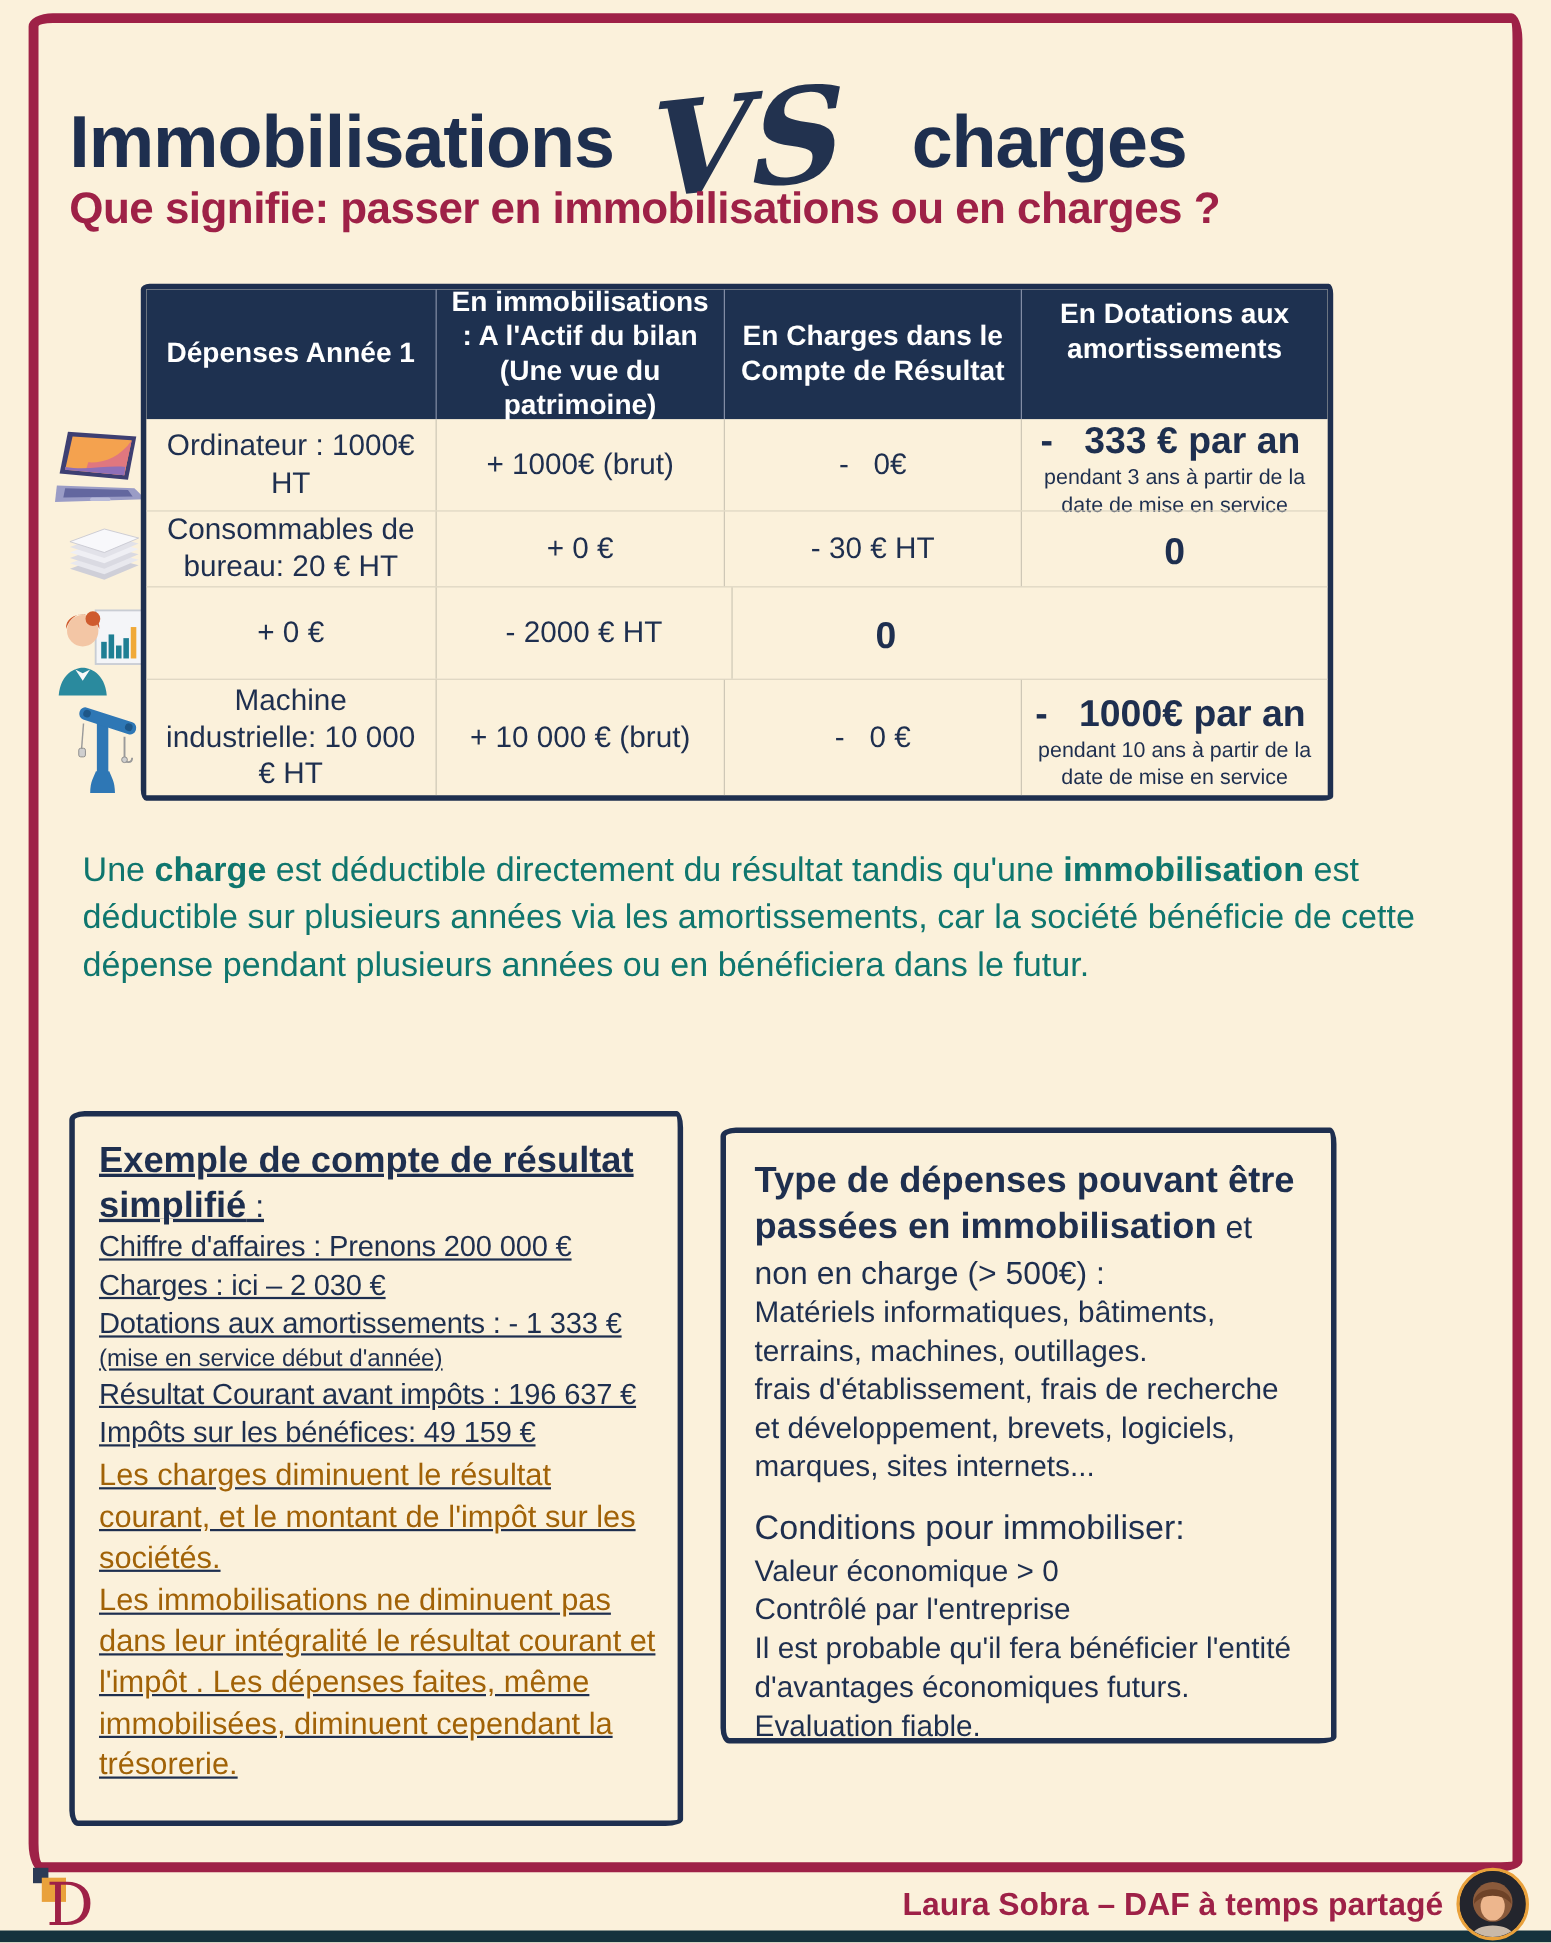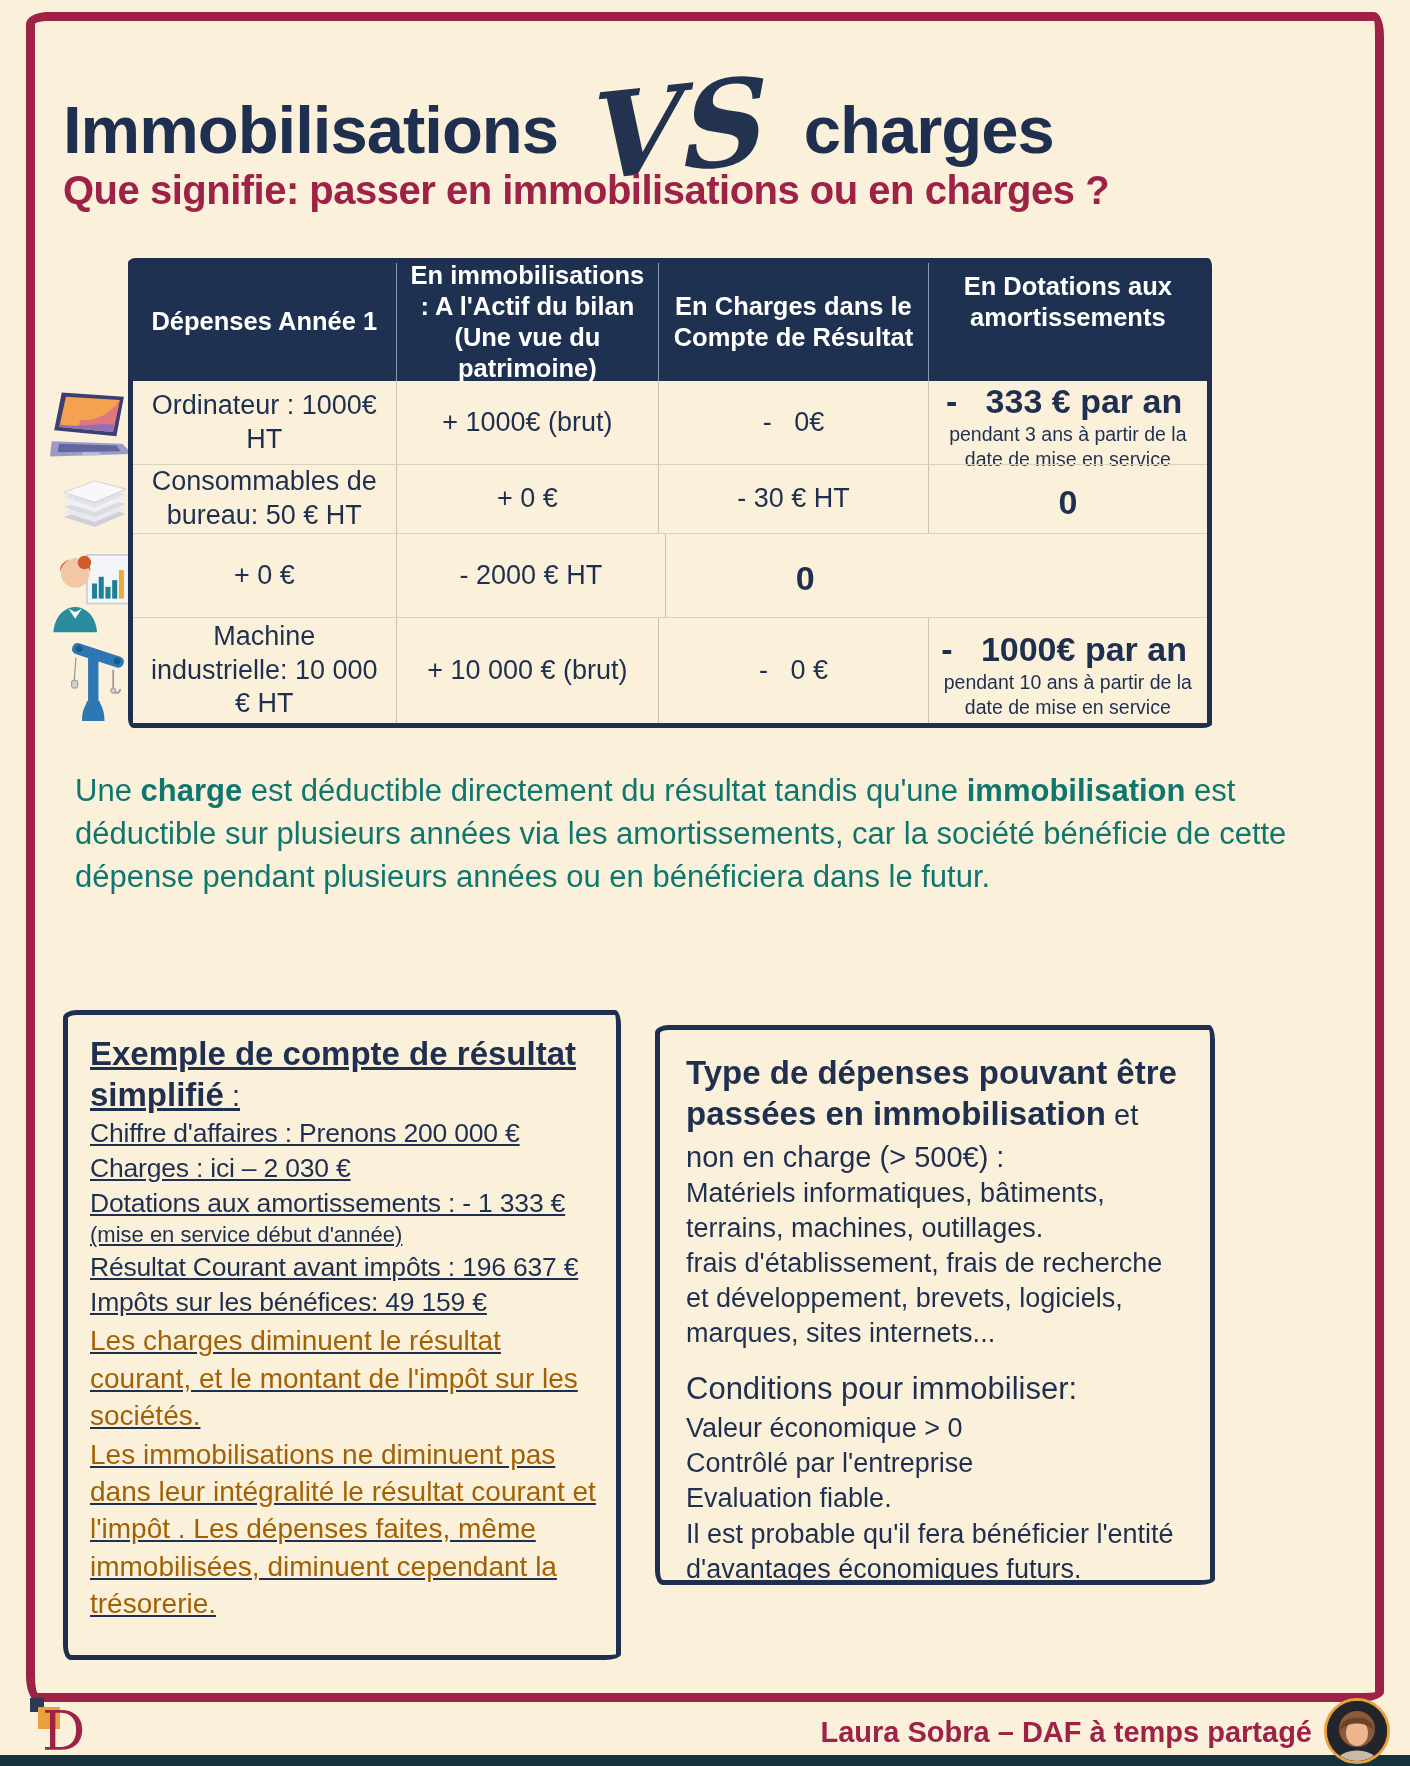--- a/index.html
+++ b/index.html
@@ -11,21 +11,21 @@
     border:9px solid #9E2147;
     border-radius:22px 10px 26px 12px / 12px 24px 10px 26px; }
 
   .bottom-strip { position:absolute; left:0; bottom:0; width:100%; height:11px; background:#15323D; }
 
   
   .title-wrap { position:absolute; left:63px; top:70px; display:flex; align-items:center; }
   .title-main { font-size:67px; font-weight:bold; color:#1E2F4F; letter-spacing:-1px; }
   .vs-mark { font-family:"DejaVu Serif", serif; font-style:italic; font-weight:bold; font-size:118px;
     color:#22324F; margin:0 18px 0 34px; transform:rotate(-6deg) skewX(-6deg); display:inline-block; line-height:1; }
-  .title-right { margin-left:17px; }
+  .title-right { margin-left:42px; }
   .subtitle { position:absolute; left:63px; top:168px; font-size:40px; font-weight:bold;
     color:#9E2147; letter-spacing:-0.5px; }
 
   
   .table { position:absolute; left:128px; top:258px; width:1084px; height:470px;
     border:5px solid #1E2F4F; border-radius:8px 4px 10px 5px / 5px 9px 4px 10px;
     display:flex; flex-direction:column; background:#FBF1DB; overflow:hidden; }
   .thead { display:flex; height:118px; background:#1E3150; color:#fff; }
   .th { display:flex; align-items:center; justify-content:center; text-align:center;
     font-size:25.5px; font-weight:bold; line-height:1.22; padding:0 12px; }
@@ -156,21 +156,21 @@
     <div class="trow r1">
       <div class="td c1">Ordinateur : 1000€ HT</div>
       <div class="td c2">+ 1000€ (brut)</div>
       <div class="td c3">-&nbsp;&nbsp;&nbsp;0€</div>
       <div class="td c4">
         <span class="dmain">-&nbsp;&nbsp;&nbsp;333 € par an</span>&nbsp;<span class="ddet">pendant 3 ans à partir de la date de mise en service</span>
       </div>
     </div>
 
     <div class="trow r2">
-      <div class="td c1">Consommables de bureau: 50 € HT</div>
+      <div class="td c1">Consommables de bureau: 20 € HT</div>
       <div class="td c2">+ 0 €</div>
       <div class="td c3">- 30 € HT</div>
       <div class="td c4 center">
         <span class="dmain">0</span>
       </div>
     </div>
 
     <div class="trow r3">
       <div class="td c2">+ 0 €</div>
       <div class="td c3">- 2000 € HT</div>
@@ -204,22 +204,22 @@
   </div>
 
   <div class="hand-box box-right">
     <div class="box-title"><b>Type de dépenses pouvant être passées en immobilisation</b><span class="normal"> et non en charge (&gt; 500€) :</span></div>
     <div class="rb-line">Matériels informatiques, bâtiments, terrains, machines, outillages.</div>
     <div class="rb-line">frais d'établissement, frais de recherche et développement, brevets, logiciels, marques, sites internets...</div>
     <div class="rb-gap"></div>
     <div class="conditions-title">Conditions pour immobiliser:</div>
     <div class="rb-line">Valeur économique &gt; 0</div>
     <div class="rb-line">Contrôlé par l'entreprise</div>
+    <div class="rb-line">Il est probable qu'il fera bénéficier l'entité d'avantages économiques futurs.</div>
     <div class="rb-line">Evaluation fiable.</div>
-    <div class="rb-line">Il est probable qu'il fera bénéficier l'entité d'avantages économiques futurs.</div>
   </div>
 
   <div class="logo">
     <div class="sq-navy"></div>
     <div class="sq-orange"></div>
     <span class="letter">D</span>
   </div>
   <div class="credit">Laura Sobra – DAF à temps partagé</div>
   <div class="avatar">
     <svg viewBox="0 0 60 60">

